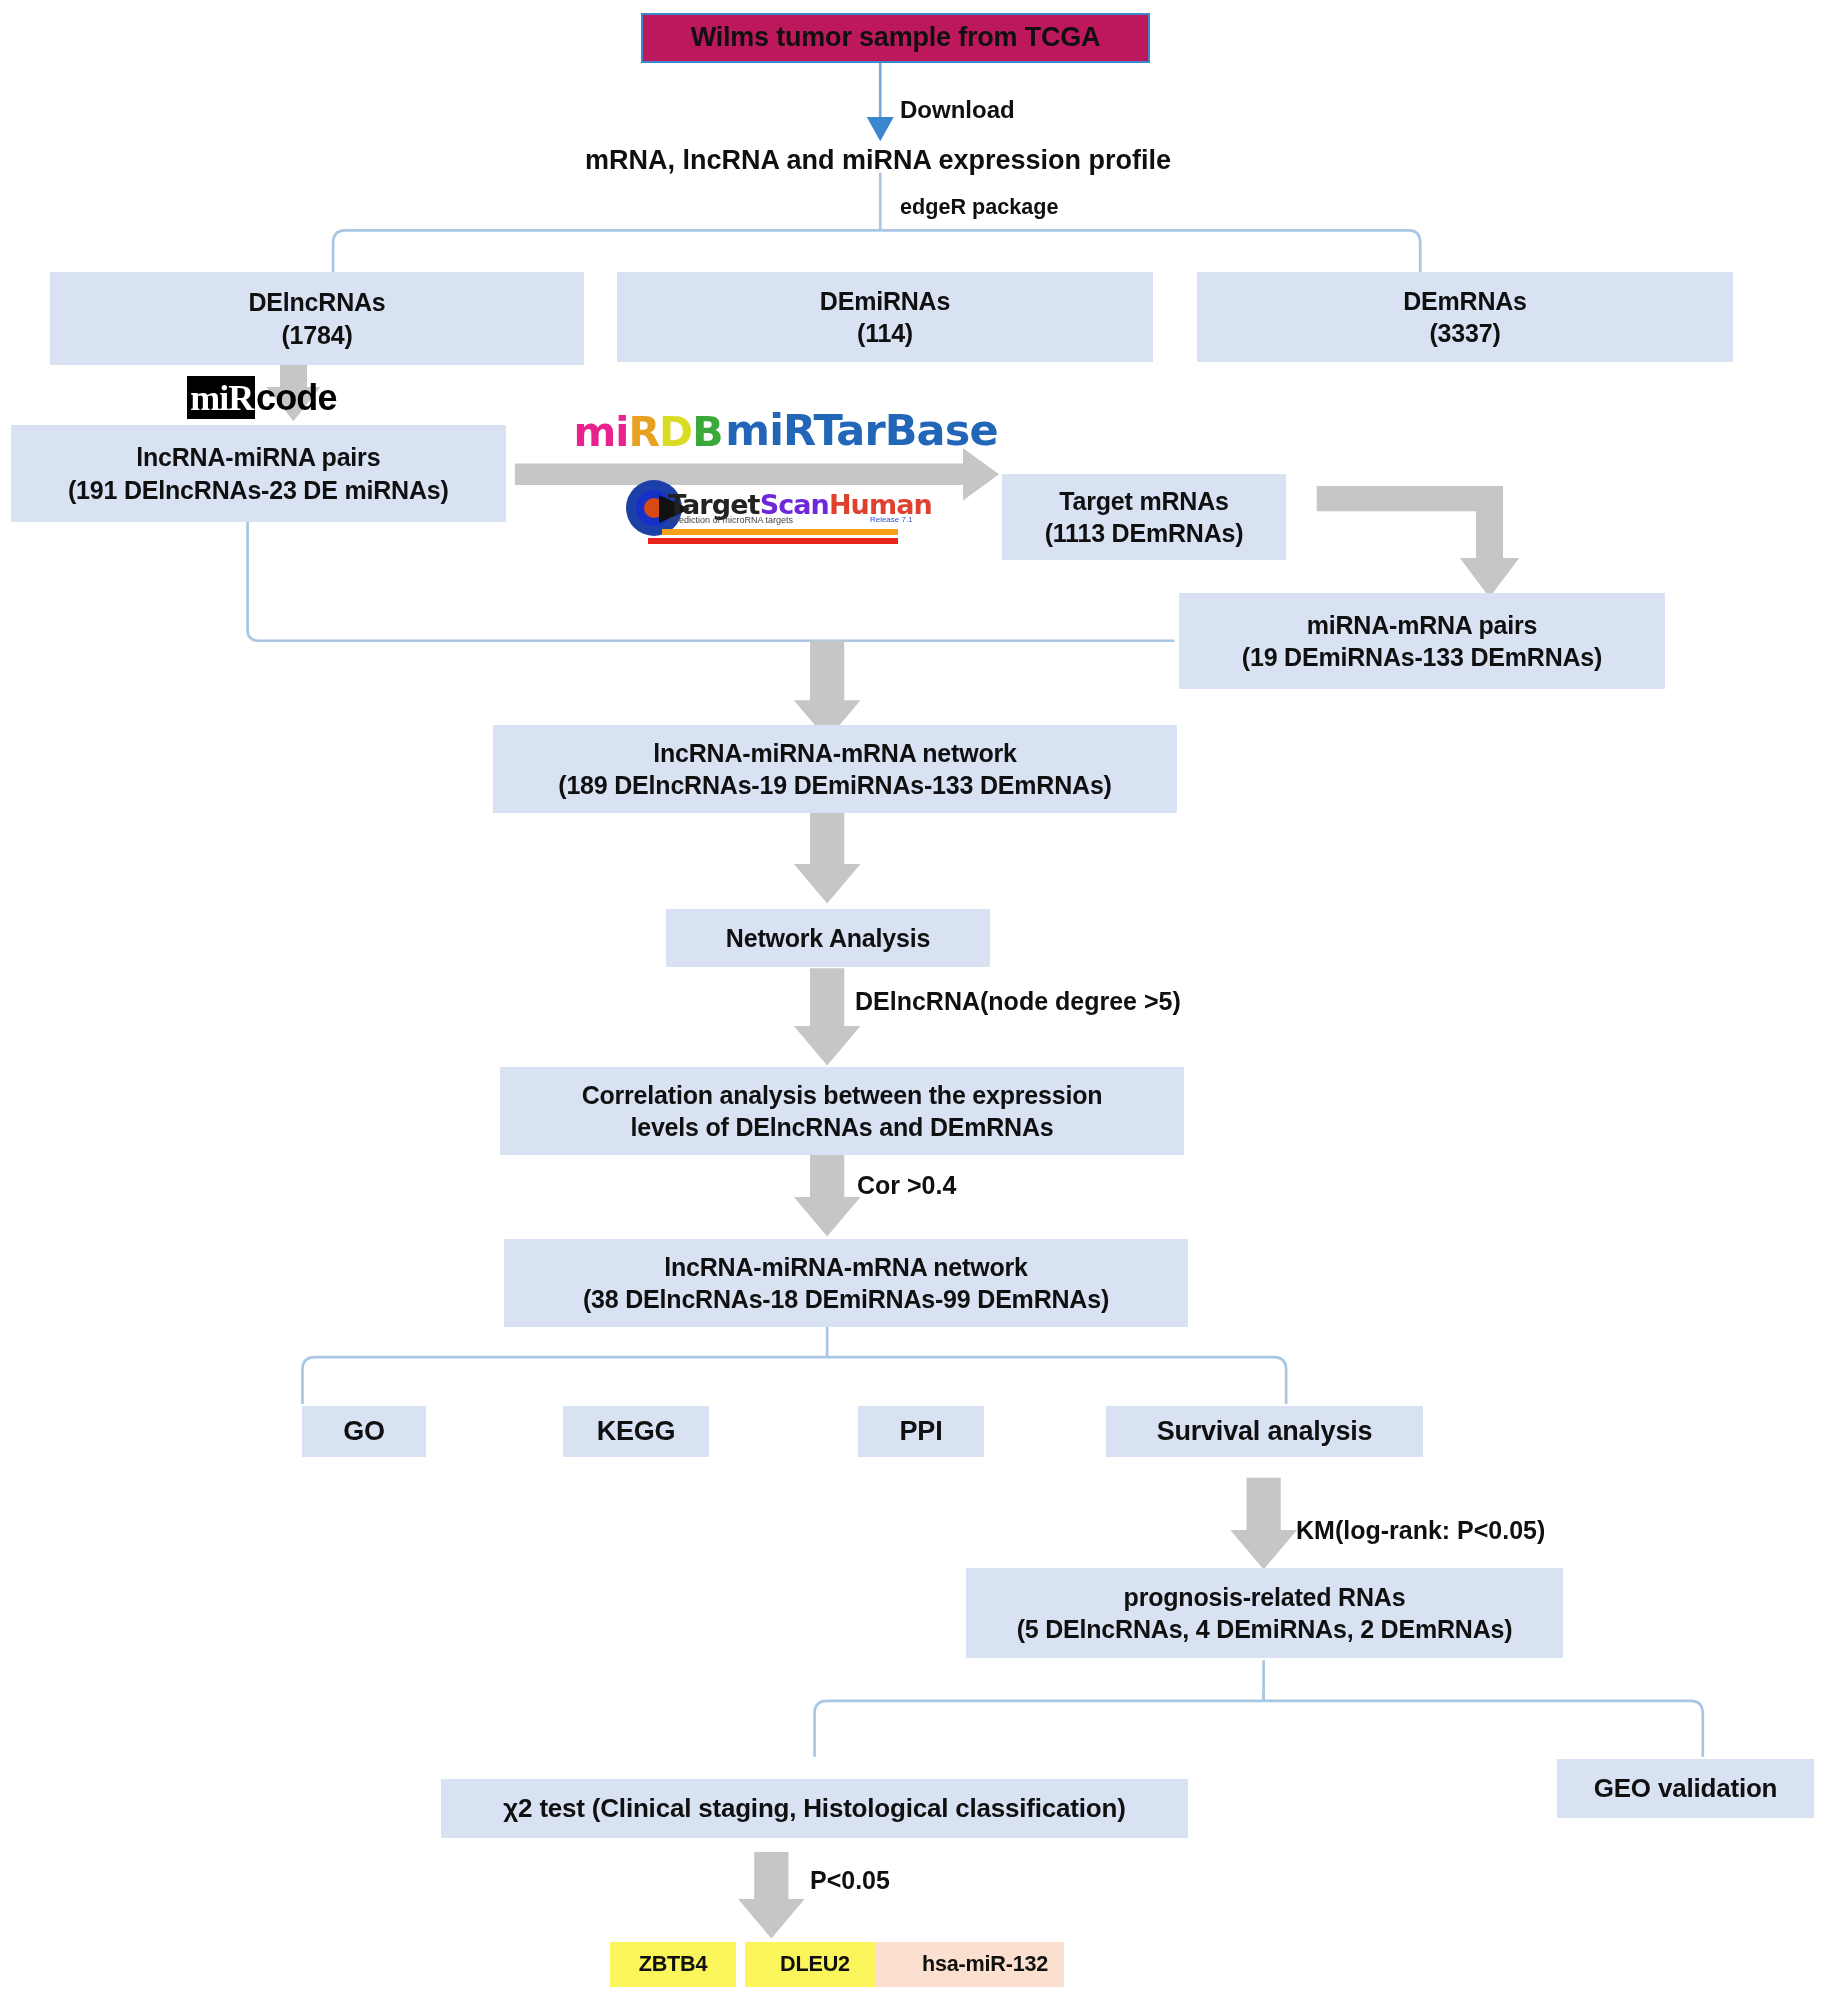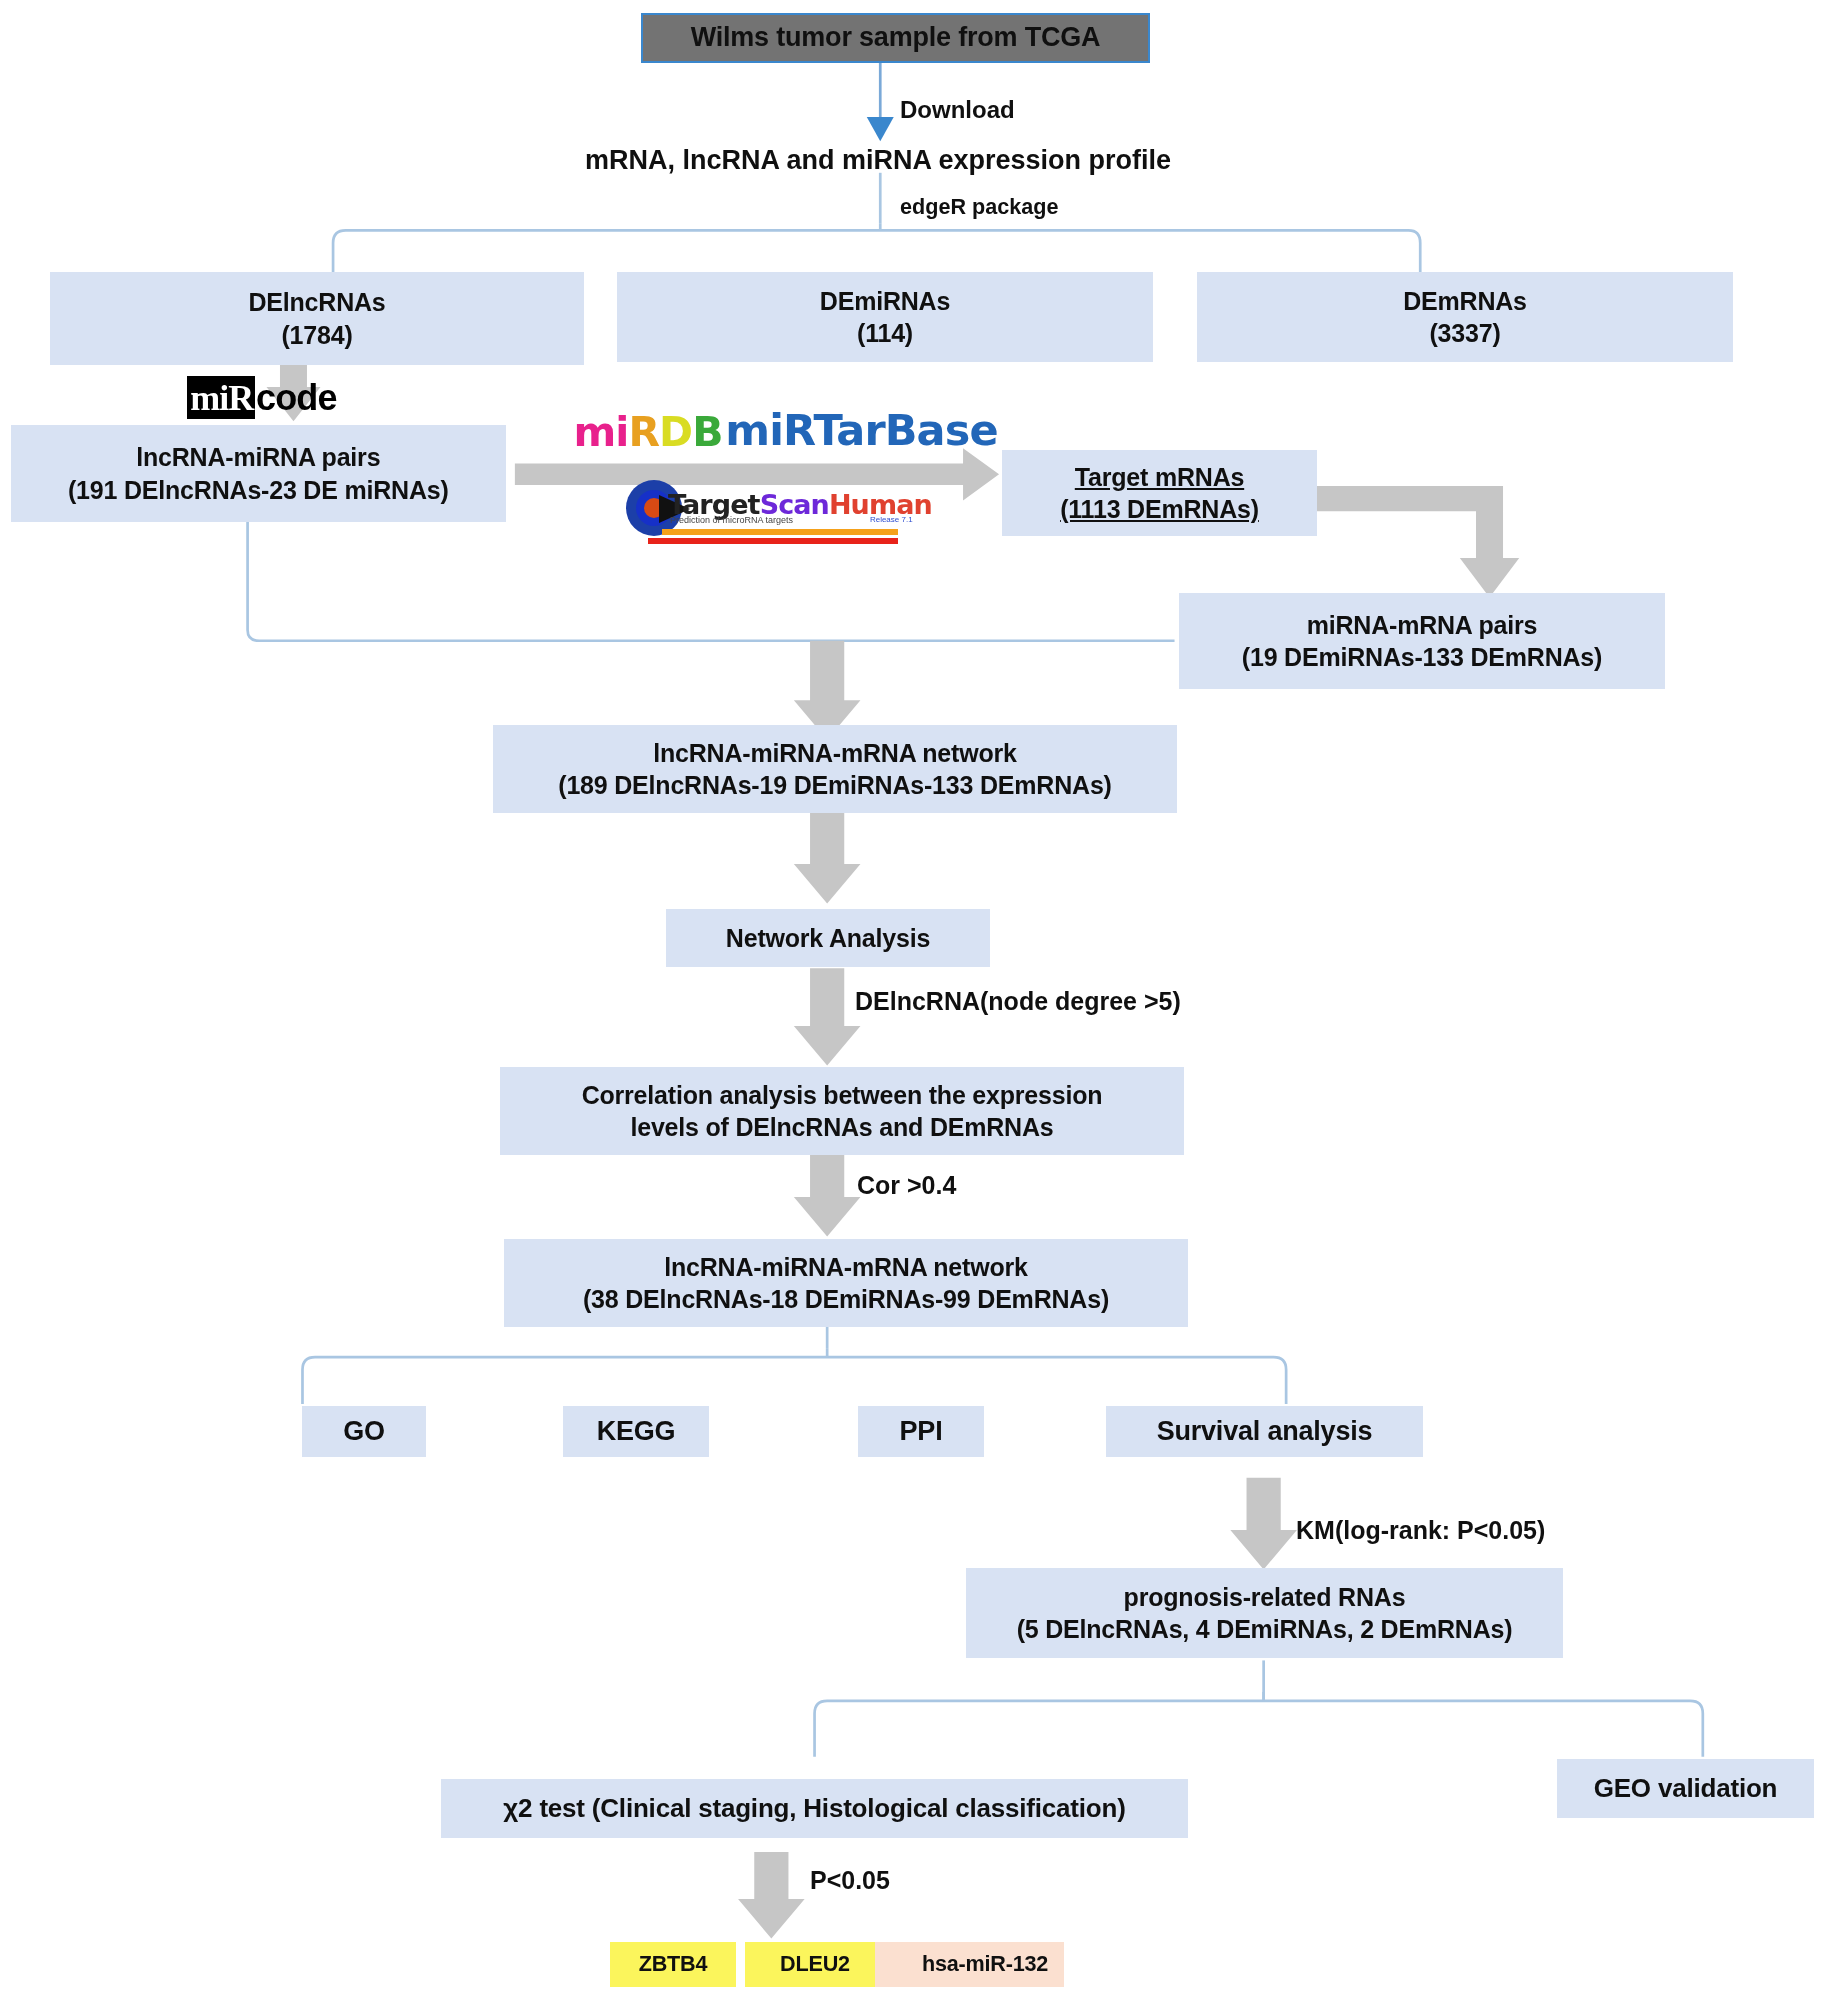--- a/index.html
+++ b/index.html
@@ -21,21 +21,21 @@
     color:#101010;
     font-weight:bold;
     line-height:1.3;
     letter-spacing:-0.2px;
     white-space:pre-line;
   }
   .blue-fill{background:#d8e2f3;}
   .yellow-fill{background:#fbf55c;}
   .peach-fill{background:#fbe0d0;padding-left:31px;}
   .outline-box{
-    background:#737373;
+    background:#be185d;
     border:2.7px solid #3a87cd;
   }
   .plain-label{
     position:absolute;
     color:#101010;
     font-weight:bold;
     white-space:pre;
     line-height:1.25;
   }
   svg.links{
@@ -272,21 +272,21 @@
     <div class="ts-wedge"></div>
     <div class="ts-word">
       <span class="t">Target</span><span class="s">Scan</span><span class="h">Human</span>
     </div>
     <div class="ts-sub">Prediction of microRNA targets</div>
     <div class="ts-rel">Release 7.1</div>
     <div class="ts-orange"></div>
     <div class="ts-red"></div>
   </div>
 
-  <div class="node blue-fill" style="left:1002px;top:450px;width:315px;height:86px;font-size:25px;text-decoration:underline;">Target mRNAs
+  <div class="node blue-fill" style="left:1002px;top:474px;width:284px;height:86px;font-size:25px;">Target mRNAs
 (1113 DEmRNAs)</div>
 
   <div class="node blue-fill" style="left:1179px;top:593px;width:486px;height:96px;font-size:25px;">miRNA-mRNA pairs
 (19 DEmiRNAs-133 DEmRNAs)</div>
 
   <div class="node blue-fill" style="left:493px;top:725px;width:684px;height:88px;font-size:25px;">lncRNA-miRNA-mRNA network
 (189 DElncRNAs-19 DEmiRNAs-133 DEmRNAs)</div>
 
   <div class="node blue-fill" style="left:666px;top:909px;width:324px;height:58px;font-size:25px;">Network Analysis</div>
 

